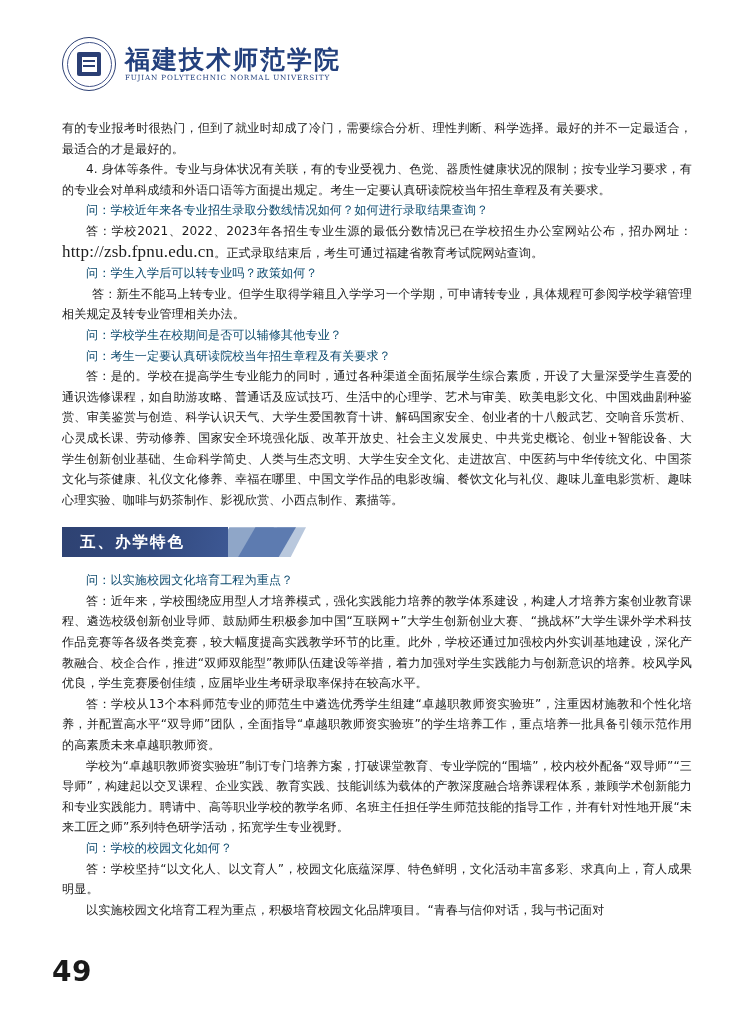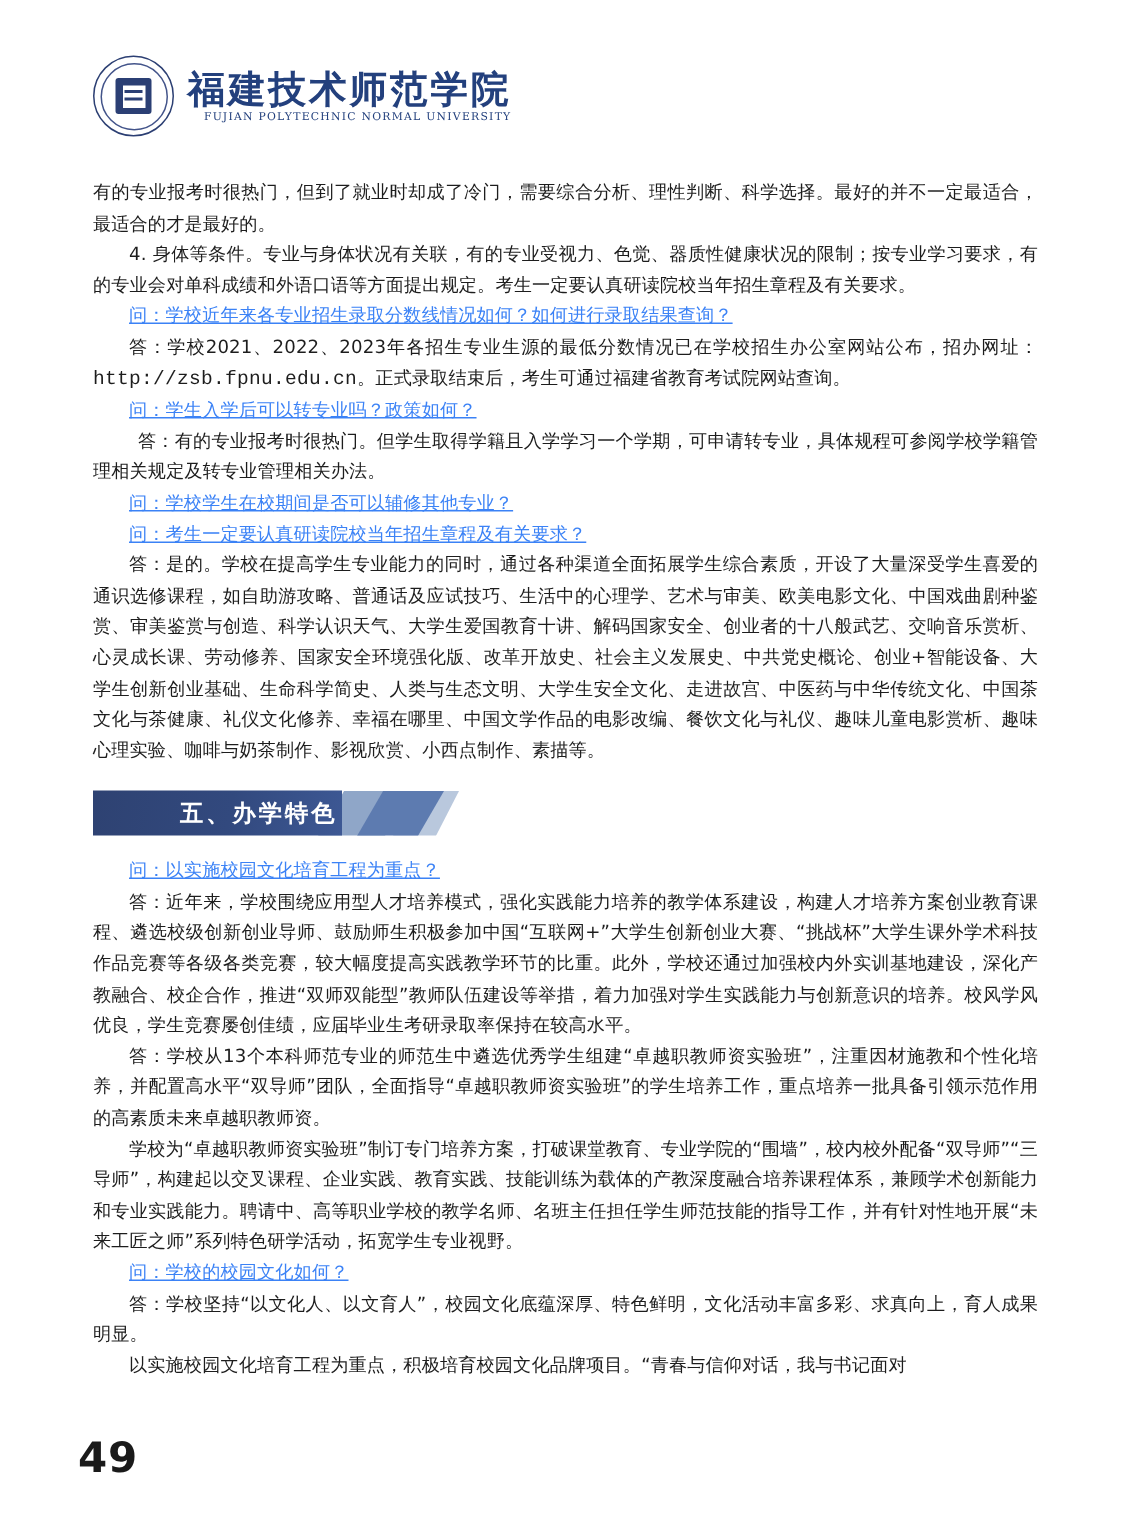--- a/index.html
+++ b/index.html
@@ -70,21 +70,21 @@
     content: "";
     position: absolute;
     left: 1.5px;
     right: 1.5px;
     height: 1.8px;
     background: #2b3f74;
   }
   .seal-core-inner::before { top: 3.5px; }
   .seal-core-inner::after  { top: 8.5px; }
 
-  .wordmark { display: flex; flex-direction: column; gap: 1px; align-items: flex-end; }
+  .wordmark { display: flex; flex-direction: column; gap: 1px; }
   .wordmark-cn {
     font-family: "DejaVu Serif", "Liberation Serif", serif;
     font-size: 25px;
     font-weight: 700;
     color: #23407d;
     letter-spacing: 2px;
     line-height: 1.05;
   }
   .wordmark-en {
     font-family: "DejaVu Serif", "Liberation Serif", serif;
@@ -107,27 +107,26 @@
     font-size: 12.1px;
     line-height: 20.6px;
     color: #1d1d1d;
     text-align: justify;
     text-justify: inter-ideograph;
     letter-spacing: 0.1px;
   }
   p.indent1 { text-indent: 24px; }
   p.indent2 { text-indent: 30px; }
   p.q {
-    color: #3b82f6;
+    color: #0c4a6e;
     text-indent: 24px;
-    text-decoration: underline;
   }
   .mono {
-    font-family: Liberation Mono, monospace;
-    font-size: 13px;
+    font-family: Liberation Serif, serif;
+    font-size: 17px;
     letter-spacing: 0.2px;
   }
 
   
   .section-banner {
     position: relative;
     width: 260px;
     height: 30px;
     margin: 17px 0 13px 0;
   }
@@ -172,21 +171,20 @@
     top: 0;
     height: 30px;
     display: flex;
     align-items: center;
     color: #ffffff;
     font-size: 15.5px;
     font-weight: 700;
     letter-spacing: 2px;
     z-index: 4;
     white-space: nowrap;
-    margin-left: 40px;
   }
 
   
   .page-number {
     position: absolute;
     left: 52px;
     bottom: 36px;
     font-size: 28px;
     font-weight: 700;
     color: #1a1a1a;
@@ -215,21 +213,21 @@
     <p class="para">有的专业报考时很热门，但到了就业时却成了冷门，需要综合分析、理性判断、科学选择。最好的并不一定最适合，最适合的才是最好的。</p>
 
     <p class="para indent1">4. 身体等条件。专业与身体状况有关联，有的专业受视力、色觉、器质性健康状况的限制；按专业学习要求，有的专业会对单科成绩和外语口语等方面提出规定。考生一定要认真研读院校当年招生章程及有关要求。</p>
 
     <p class="para q">问：学校近年来各专业招生录取分数线情况如何？如何进行录取结果查询？</p>
 
     <p class="para indent1"><span>答：学校2021、2022、2023年各招生专业生源的最低分数情况已在学校招生办公室网站公布，招办网址：</span><span class="mono">http://zsb.fpnu.edu.cn</span><span>。正式录取结束后，考生可通过福建省教育考试院网站查询。</span></p>
 
     <p class="para q">问：学生入学后可以转专业吗？政策如何？</p>
 
-    <p class="para indent2">答：有的专业报考时很热门。但学生取得学籍且入学学习一个学期，可申请转专业，具体规程可参阅学校学籍管理相关规定及转专业管理相关办法。</p>
+    <p class="para indent2">答：新生不能马上转专业。但学生取得学籍且入学学习一个学期，可申请转专业，具体规程可参阅学校学籍管理相关规定及转专业管理相关办法。</p>
 
     <p class="para q">问：学校学生在校期间是否可以辅修其他专业？</p>
 
 
     <p class="para q">问：考生一定要认真研读院校当年招生章程及有关要求？</p>
 
     <p class="para indent1">答：是的。学校在提高学生专业能力的同时，通过各种渠道全面拓展学生综合素质，开设了大量深受学生喜爱的通识选修课程，如自助游攻略、普通话及应试技巧、生活中的心理学、艺术与审美、欧美电影文化、中国戏曲剧种鉴赏、审美鉴赏与创造、科学认识天气、大学生爱国教育十讲、解码国家安全、创业者的十八般武艺、交响音乐赏析、心灵成长课、劳动修养、国家安全环境强化版、改革开放史、社会主义发展史、中共党史概论、创业+智能设备、大学生创新创业基础、生命科学简史、人类与生态文明、大学生安全文化、走进故宫、中医药与中华传统文化、中国茶文化与茶健康、礼仪文化修养、幸福在哪里、中国文学作品的电影改编、餐饮文化与礼仪、趣味儿童电影赏析、趣味心理实验、咖啡与奶茶制作、影视欣赏、小西点制作、素描等。</p>
 
     <div class="section-banner">
       <div class="banner-wedge3"></div>

